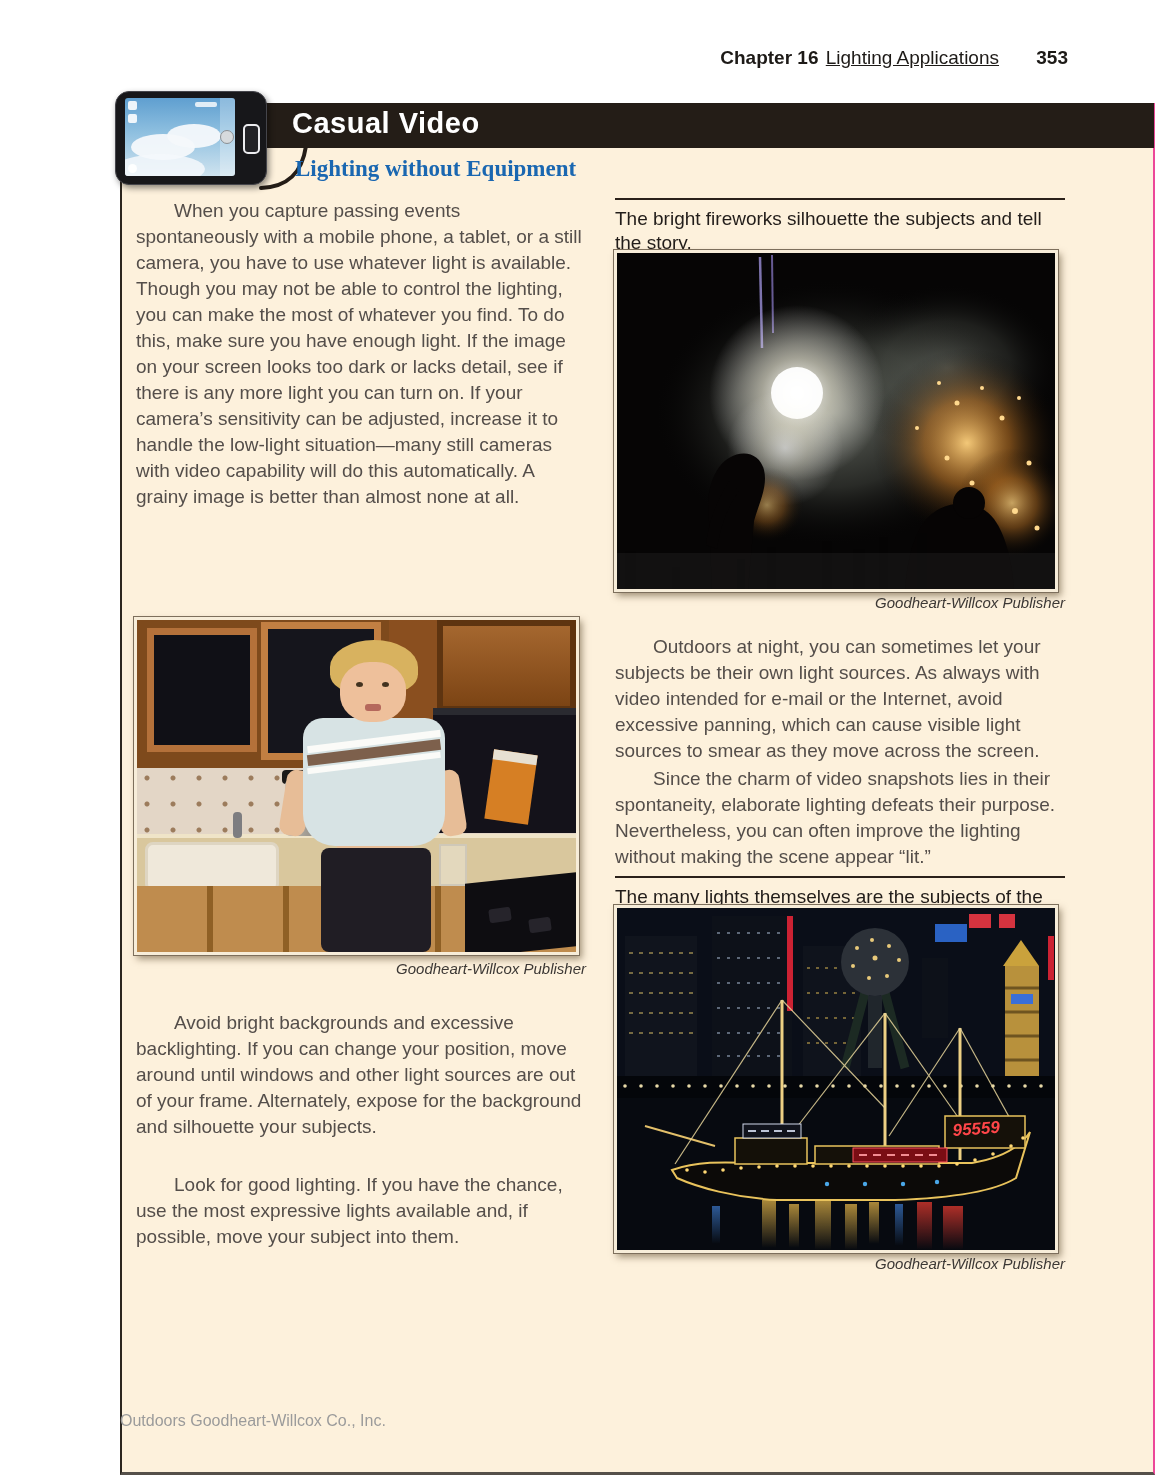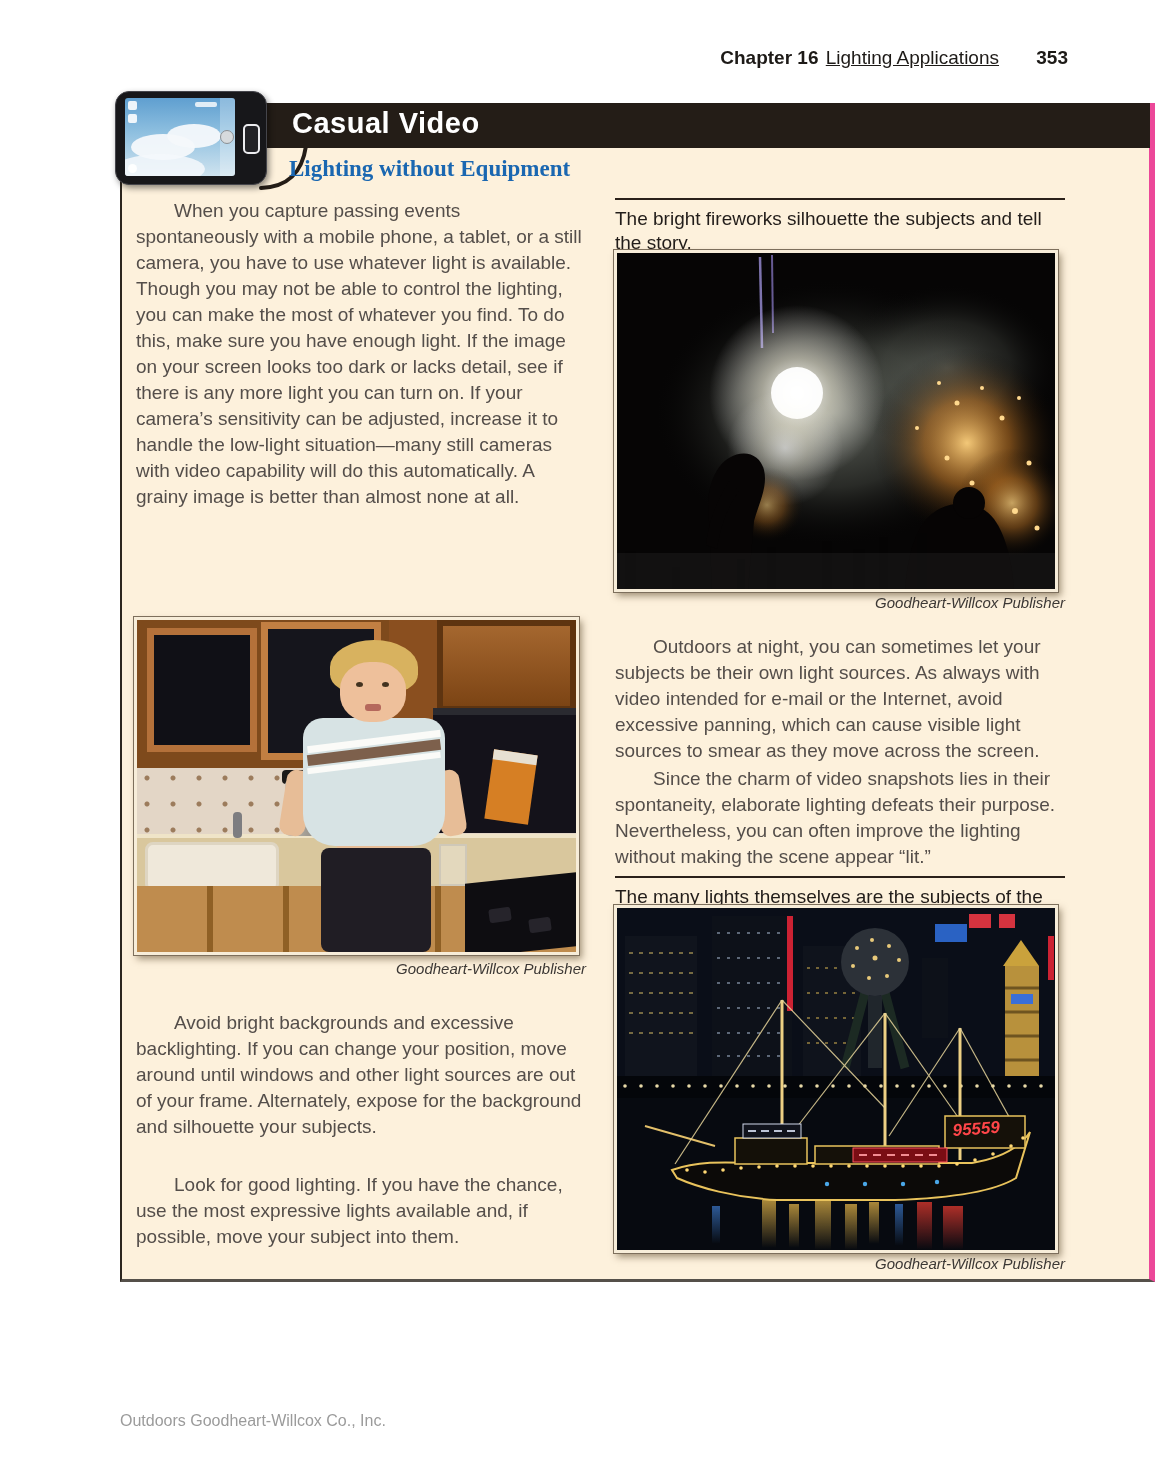--- a/index.html
+++ b/index.html
@@ -7,29 +7,29 @@
         font-family:"Liberation Sans",sans-serif;overflow:hidden;}
 
   
   .page-header{position:absolute;top:47px;left:0;width:1068px;text-align:right;
                font-size:19px;color:#1d1a17;}
   .page-header .chap{font-weight:bold;}
   .page-header .sect{margin-left:2px;font-weight:normal;text-decoration:underline;}
   .page-header .pnum{margin-left:32px;font-weight:bold;}
 
   
-  .content-box{position:absolute;left:120px;top:103px;width:1035px;height:1179px;
-               background:#fdf1dc;border-left:2px solid #2c261f;border-right:6px solid #ec4899;
+  .content-box{position:absolute;left:120px;top:103px;width:1035px;height:1372px;
+               background:#fdf1dc;border-left:2px solid #2c261f;border-right:2px solid #ec4899;
                border-bottom:3px solid #55504a;box-sizing:border-box;}
   .banner{position:absolute;left:-2px;top:0;width:calc(100% + 3px);height:45px;
           background:#241d17;border-bottom-left-radius:30px;z-index:3;}
   .banner-title{position:absolute;left:172px;top:4px;color:#ffffff;font-size:29px;
                 font-weight:bold;letter-spacing:.5px;}
   .banner-curl{position:absolute;left:136px;top:40px;z-index:2;}
-  .subtitle{position:absolute;left:167px;top:53px;font-family:"Liberation Serif",serif;
+  .subtitle{position:absolute;left:173px;top:53px;font-family:"Liberation Serif",serif;
             font-weight:bold;font-size:23px;color:#1a67b1;z-index:4;}
 
   
   .phone{position:absolute;left:-7px;top:-12px;width:152px;height:94px;z-index:7;
          filter:drop-shadow(2px 3px 3px rgba(0,0,0,.45));}
   .phone-body{position:absolute;inset:0;background:#17171a;border-radius:14px;
               border:1px solid #45454b;}
   .phone-screen{position:absolute;left:10px;top:7px;width:110px;height:78px;
                 background:linear-gradient(180deg,#5f9fd0 0%,#8fc0e0 45%,#cfe3ef 100%);
                 border-radius:3px;overflow:hidden;}

